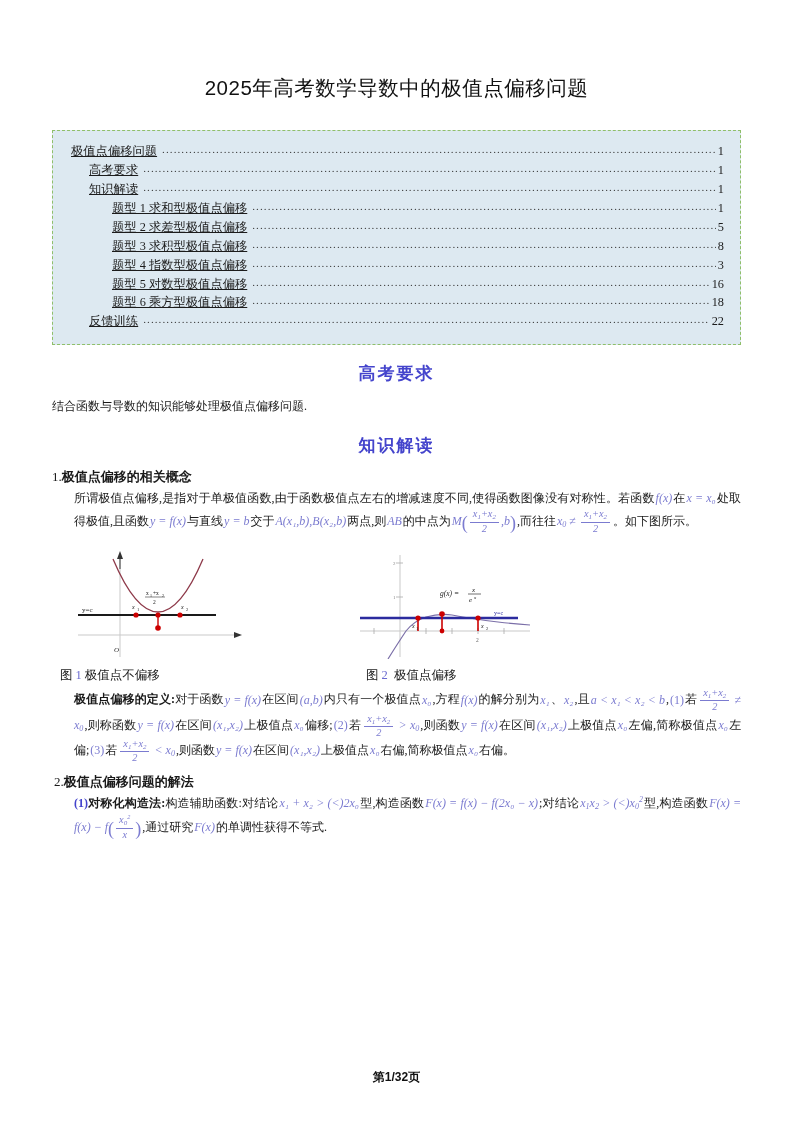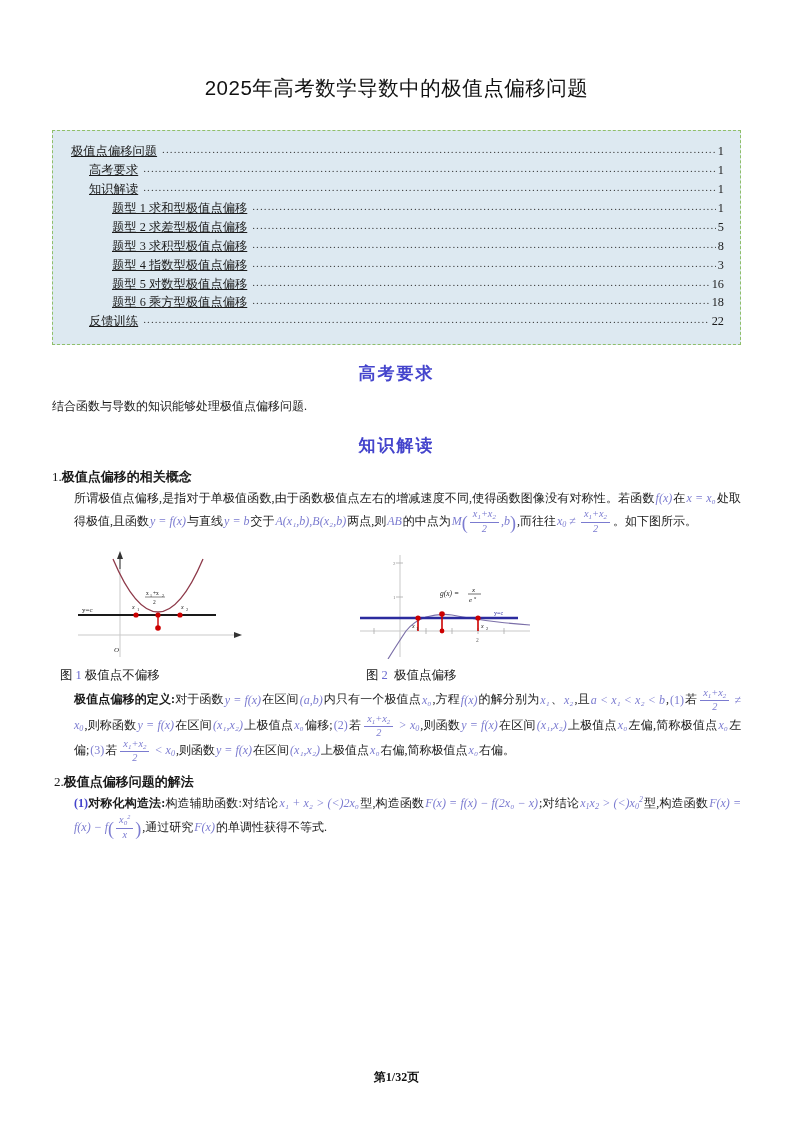--- a/index.html
+++ b/index.html
@@ -149,21 +149,21 @@
   .cap-row .c2 { width: 270px; padding-left: 36px; box-sizing: border-box; }
 
   
   .footer {
     position: absolute;
     left: 0; right: 0;
     bottom: 36px;
     text-align: center;
     font-size: 12px;
     font-weight: bold;
-    font-family: Liberation Serif, serif;
+    font-family: Liberation Sans, sans-serif;
     color: #111;
   }
 </style>
 </head>
 <body>
 
 <div class="page">
 
   <h1 class="doc-title">2025年高考数学导数中的极值点偏移问题</h1>
 

